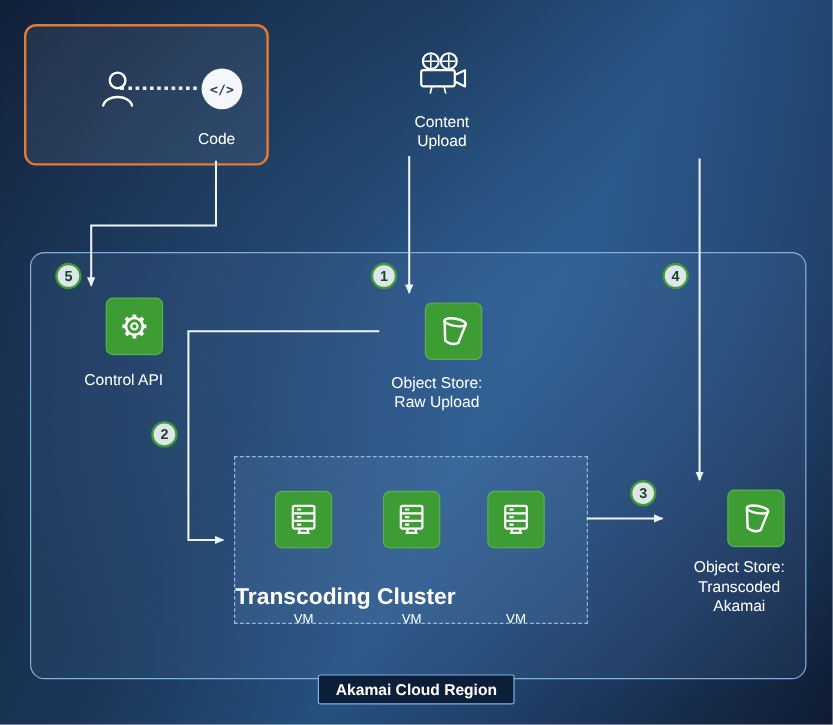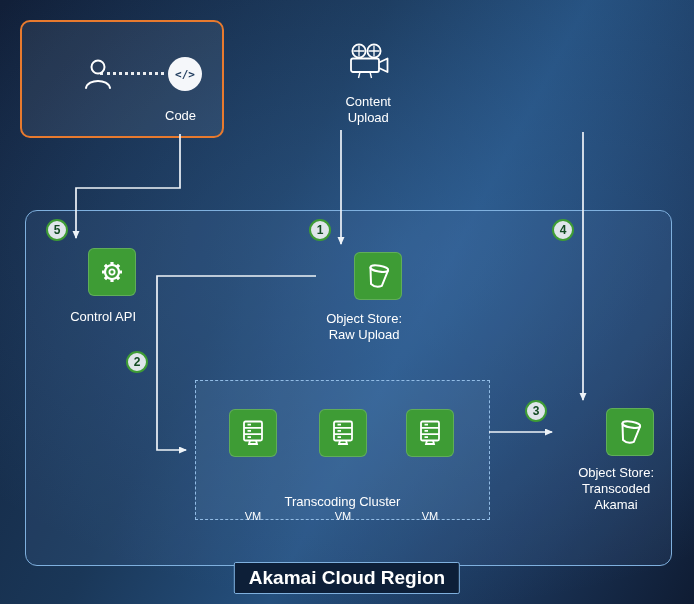--- a/index.html
+++ b/index.html
@@ -6,39 +6,39 @@
   body{width:694px;height:604px;font-family:"Liberation Sans","DejaVu Sans",sans-serif;}
   .canvas{position:relative;width:694px;height:604px;overflow:hidden;color:#fff;
     background:
       radial-gradient(ellipse 130% 95% at 58% 42%, rgba(62,118,180,0.38), rgba(0,0,0,0) 62%),
       linear-gradient(118deg,#111f38 0%,#1a3758 38%,#25507e 58%,#1a3356 82%,#0f1c33 100%);
   }
   .arrows{position:absolute;left:0;top:0;z-index:4;pointer-events:none;}
   .region{position:absolute;left:25px;top:210px;width:645px;height:354px;border:1.5px solid #7fb0de;
     border-radius:12px;background:rgba(96,142,196,0.12);z-index:1;}
   .region-title{position:absolute;left:347px;top:562px;transform:translateX(-50%);background:#0d1f38;
-    border:1.5px solid #7fb0de;padding:4px 14px;font-size:19px;font-weight:bold;white-space:nowrap;
+    border:1.5px solid #7fb0de;padding:4px 14px;font-size:13px;font-weight:bold;white-space:nowrap;
     border-radius:2px;z-index:7;}
   .panel{position:absolute;left:20px;top:20px;width:200px;height:114px;border:2px solid #e87a2e;
     border-radius:10px;background:rgba(255,255,255,0.07);z-index:3;}
   .panel-title{position:absolute;left:50%;top:-2px;transform:translateX(-50%);background:#0d1f38;
     border:2px solid #e87a2e;padding:3px 12px;font-size:13px;font-weight:bold;white-space:nowrap;
     border-radius:2px;z-index:7;}
   .node{position:absolute;display:flex;flex-direction:column;align-items:flex-end;text-align:center;z-index:6;}
   .nlabel{font-size:13px;line-height:16px;color:#fff;}
   .gicon{width:48px;height:48px;background:#3e9c35;border-radius:6px;display:flex;align-items:center;
     justify-content:center;box-shadow:inset 0 0 0 1px rgba(255,255,255,0.18);}
   .badge{position:absolute;width:22px;height:22px;border-radius:50%;background:#dfe5ea;
     border:2px solid #3e9c35;color:#124a22;font-size:12px;font-weight:bold;display:flex;
     align-items:center;justify-content:center;z-index:8;box-sizing:border-box;}
   .cluster{position:absolute;left:195px;top:380px;width:293px;height:138px;border:1.6px dashed #93bde6;
     background:rgba(125,170,220,0.13);z-index:2;}
   .vm{position:absolute;top:28px;width:56px;display:flex;flex-direction:column;align-items:center;z-index:6;gap:44px;}
   .vm-label{font-size:11px;margin-top:9px;}
-  .cluster-label{position:absolute;left:0;right:0;bottom:10px;text-align:center;font-size:13px;}
+  .cluster-label{position:absolute;left:0;right:0;bottom:10px;font-size:19px;font-weight:bold;}
   .dotted{position:absolute;left:78px;top:50px;width:64px;border-top:3px dotted rgba(255,255,255,0.9);}
   .code-node{position:absolute;left:143px;top:35px;width:40px;display:flex;flex-direction:column;align-items:center;}
   .code-circle{width:34px;height:34px;border-radius:50%;background:#f5f7fa;color:#1d3a5c;display:flex;
     align-items:center;justify-content:center;font-size:11px;font-weight:bold;
     font-family:"DejaVu Sans Mono",monospace;}
   .person-wrap{position:absolute;left:56px;top:32px;width:40px;height:40px;}
   .person-label{position:absolute;left:16px;top:86px;width:120px;text-align:center;font-size:13px;}
   .code-label{position:absolute;left:143px;top:86px;width:34px;text-align:left;font-size:13px;}
 </style>
 </head>

